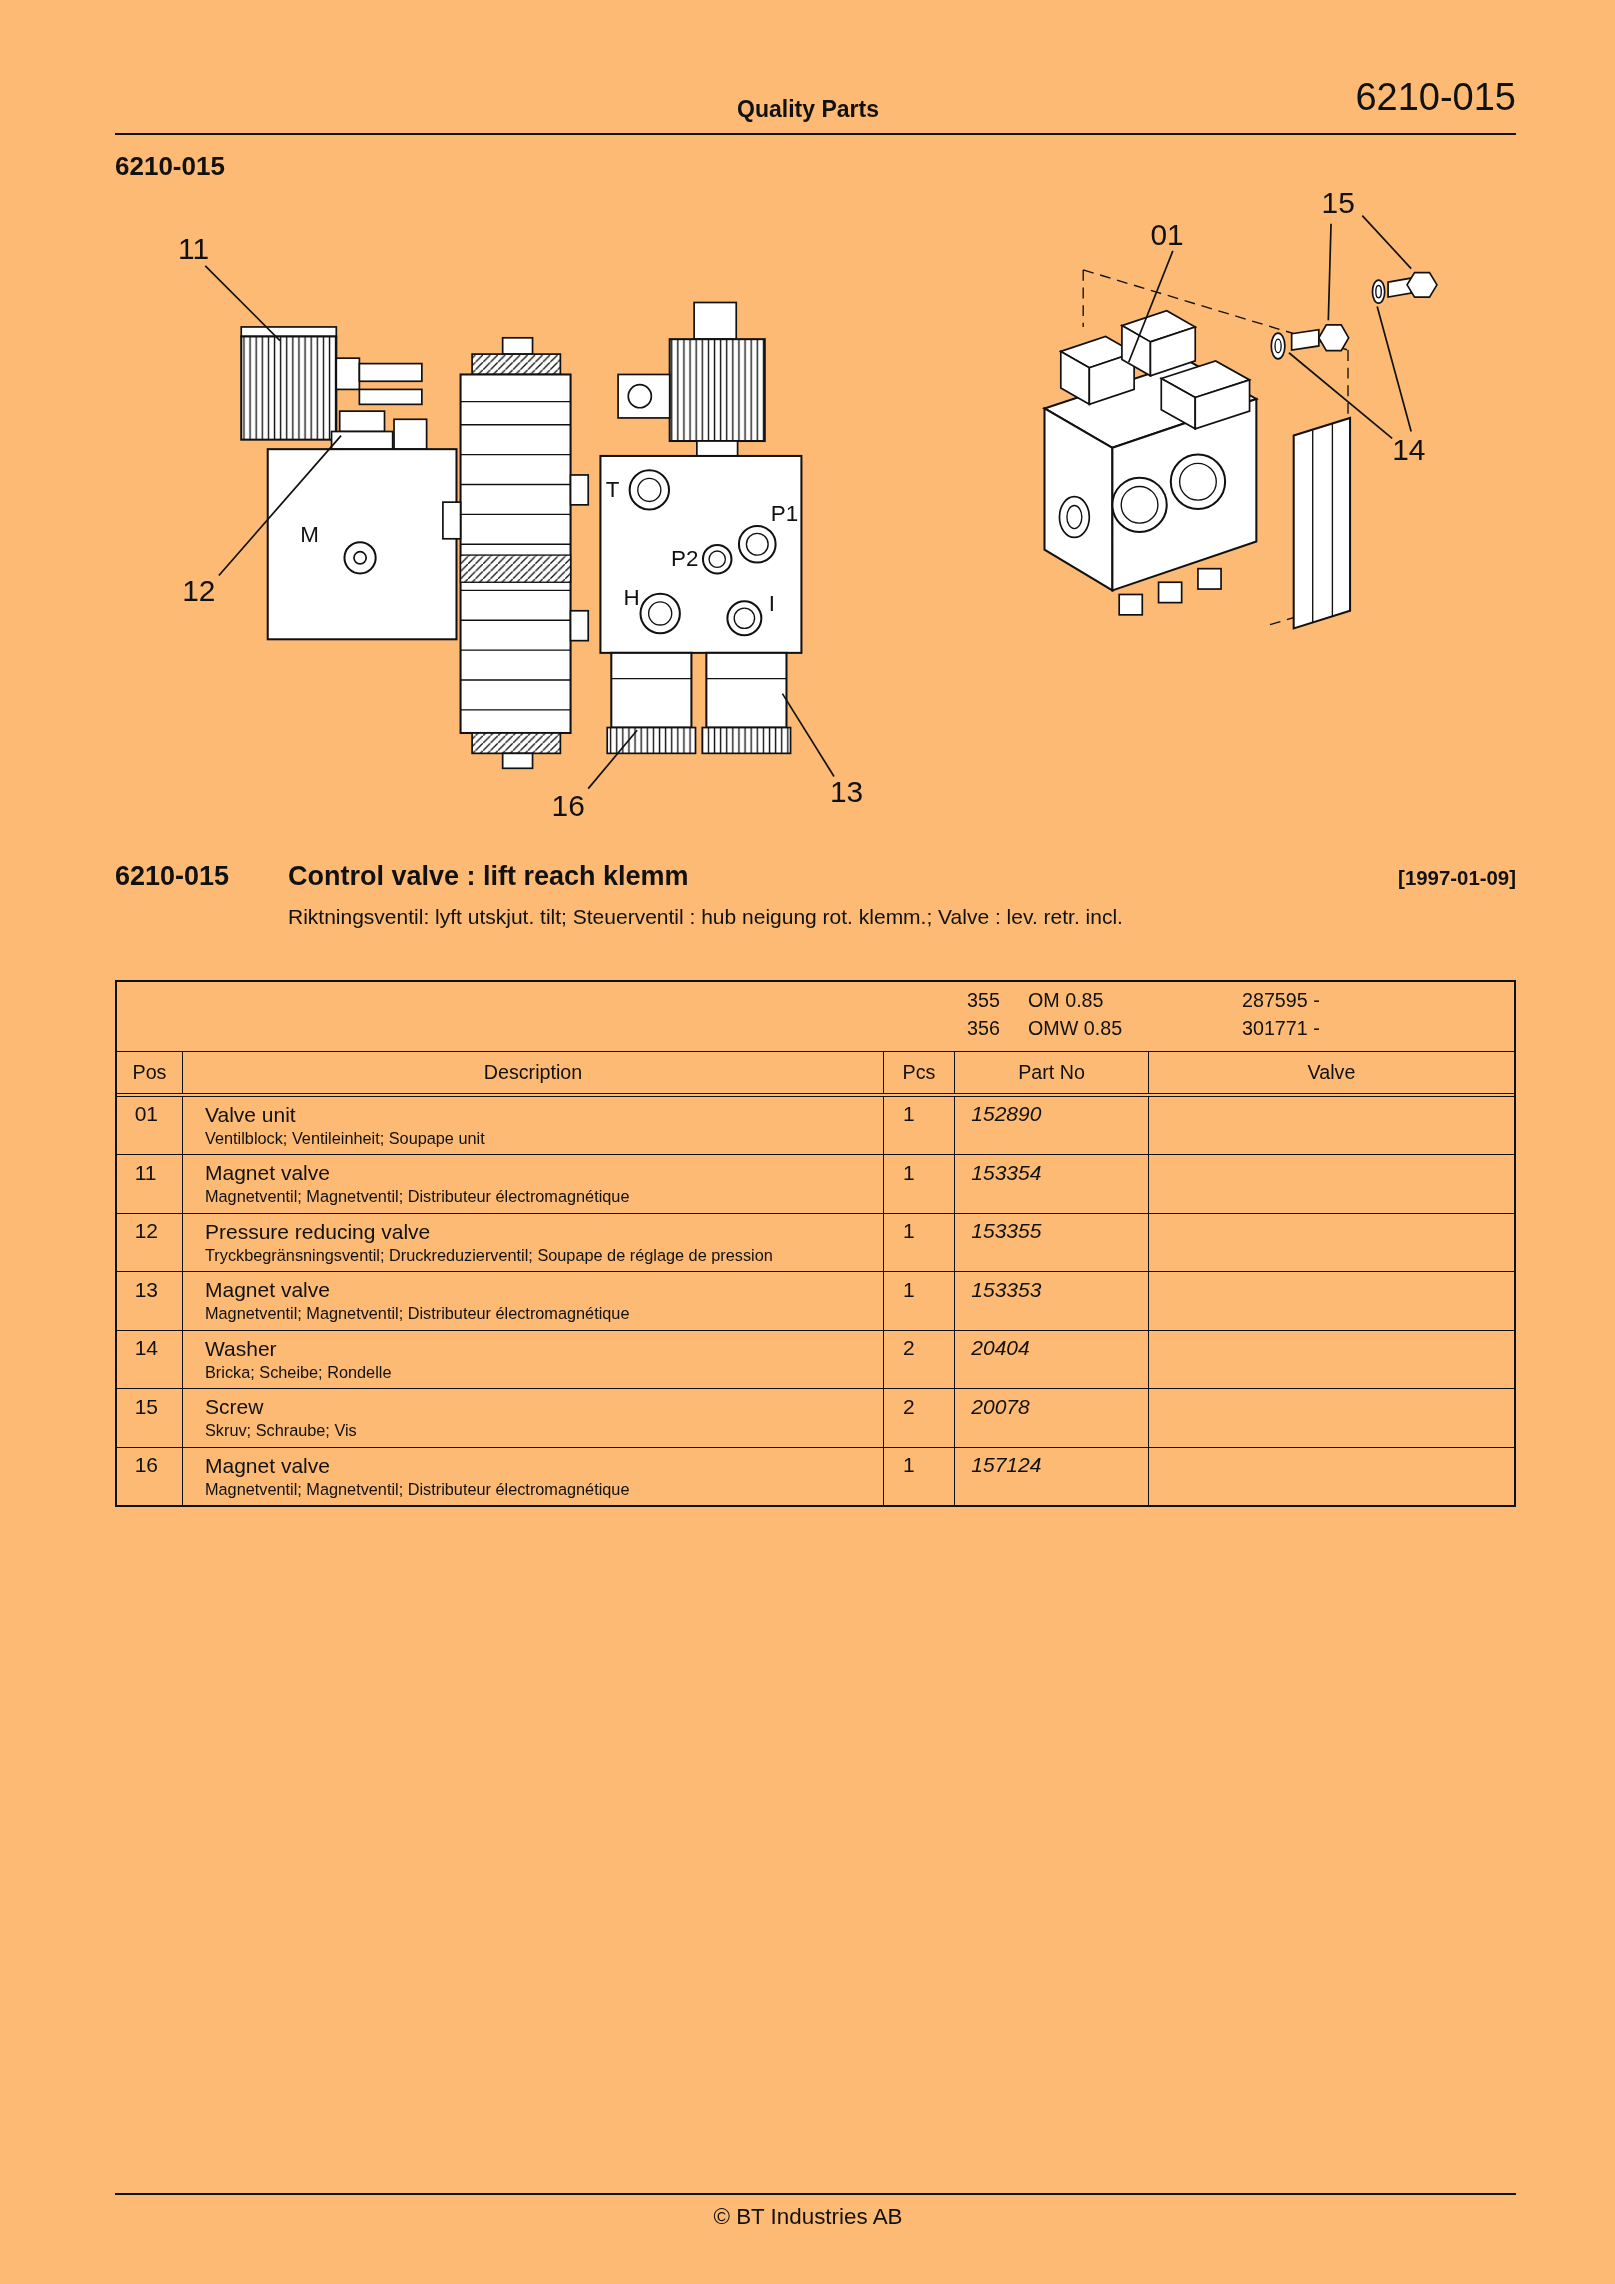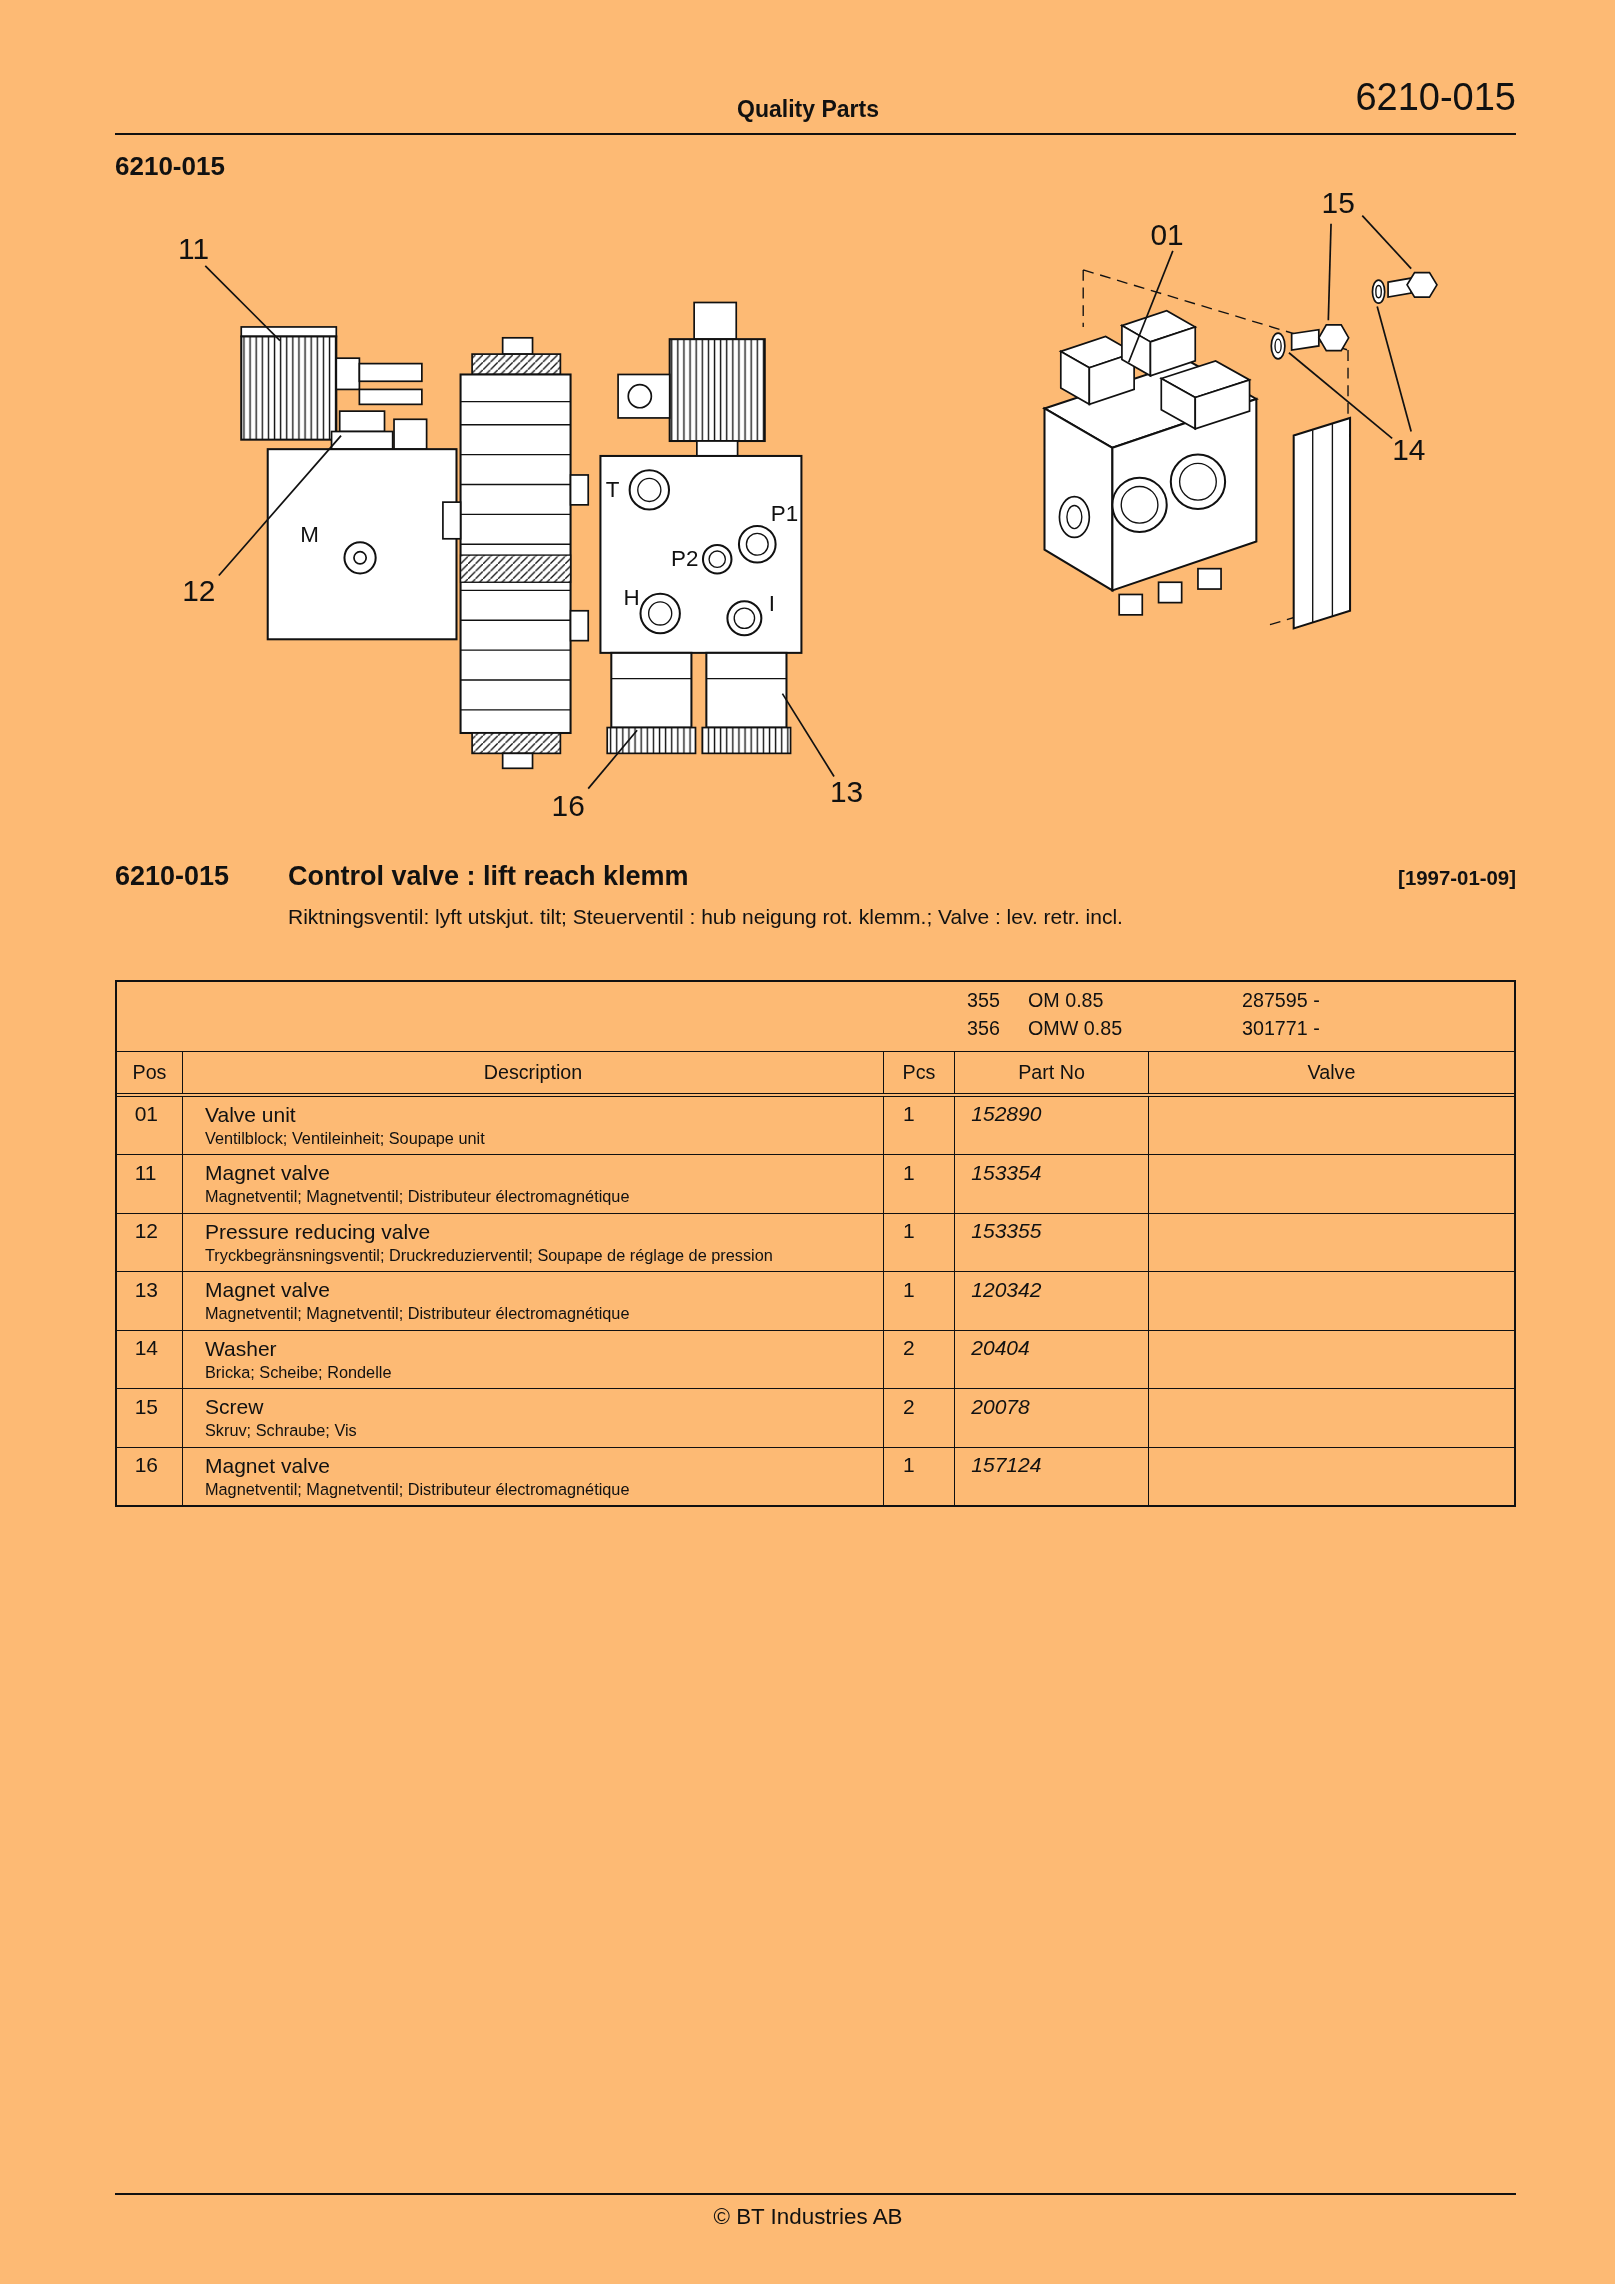--- a/index.html
+++ b/index.html
@@ -281,21 +281,21 @@
         <div class="col c-part">153355</div>
         <div class="col c-note"></div>
       </div>
       <div class="t-row">
         <div class="col c-pos">13</div>
         <div class="col c-desc">
           <div class="desc-main">Magnet valve</div>
           <div class="desc-sub">Magnetventil; Magnetventil; Distributeur électromagnétique</div>
         </div>
         <div class="col c-pcs">1</div>
-        <div class="col c-part">120342</div>
+        <div class="col c-part">153353</div>
         <div class="col c-note"></div>
       </div>
       <div class="t-row">
         <div class="col c-pos">14</div>
         <div class="col c-desc">
           <div class="desc-main">Washer</div>
           <div class="desc-sub">Bricka; Scheibe; Rondelle</div>
         </div>
         <div class="col c-pcs">2</div>
         <div class="col c-part">20404</div>

